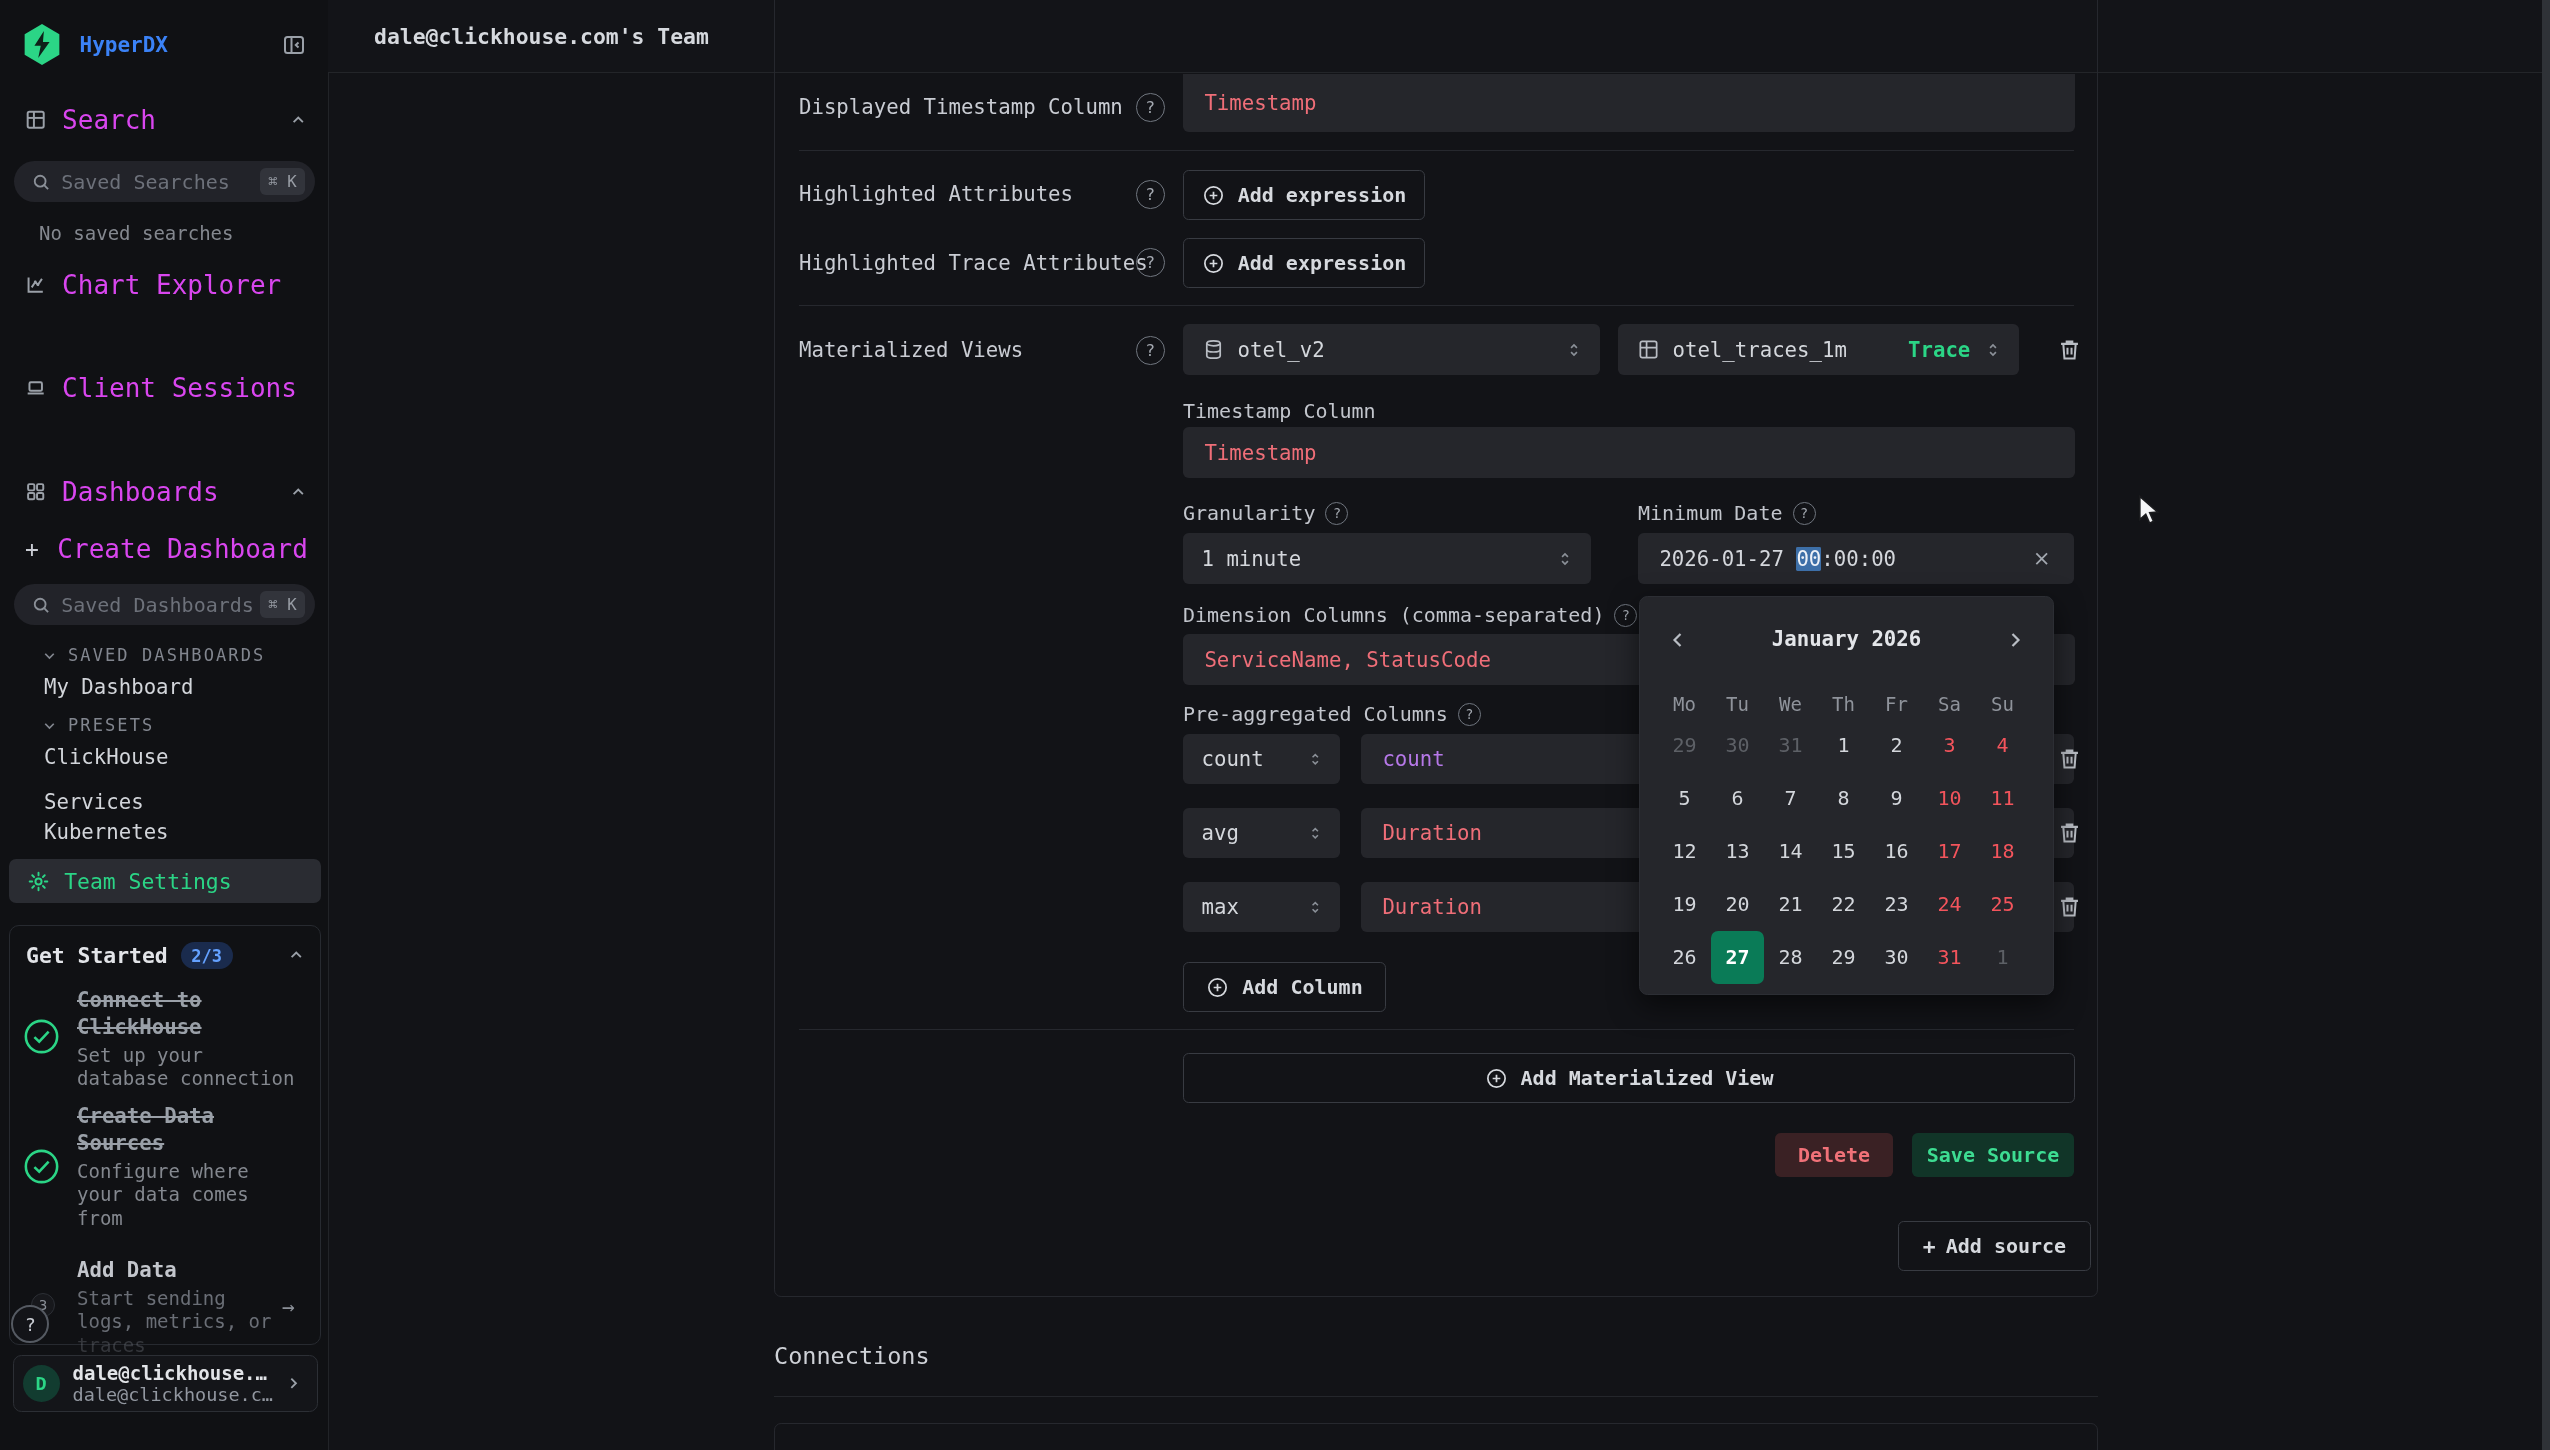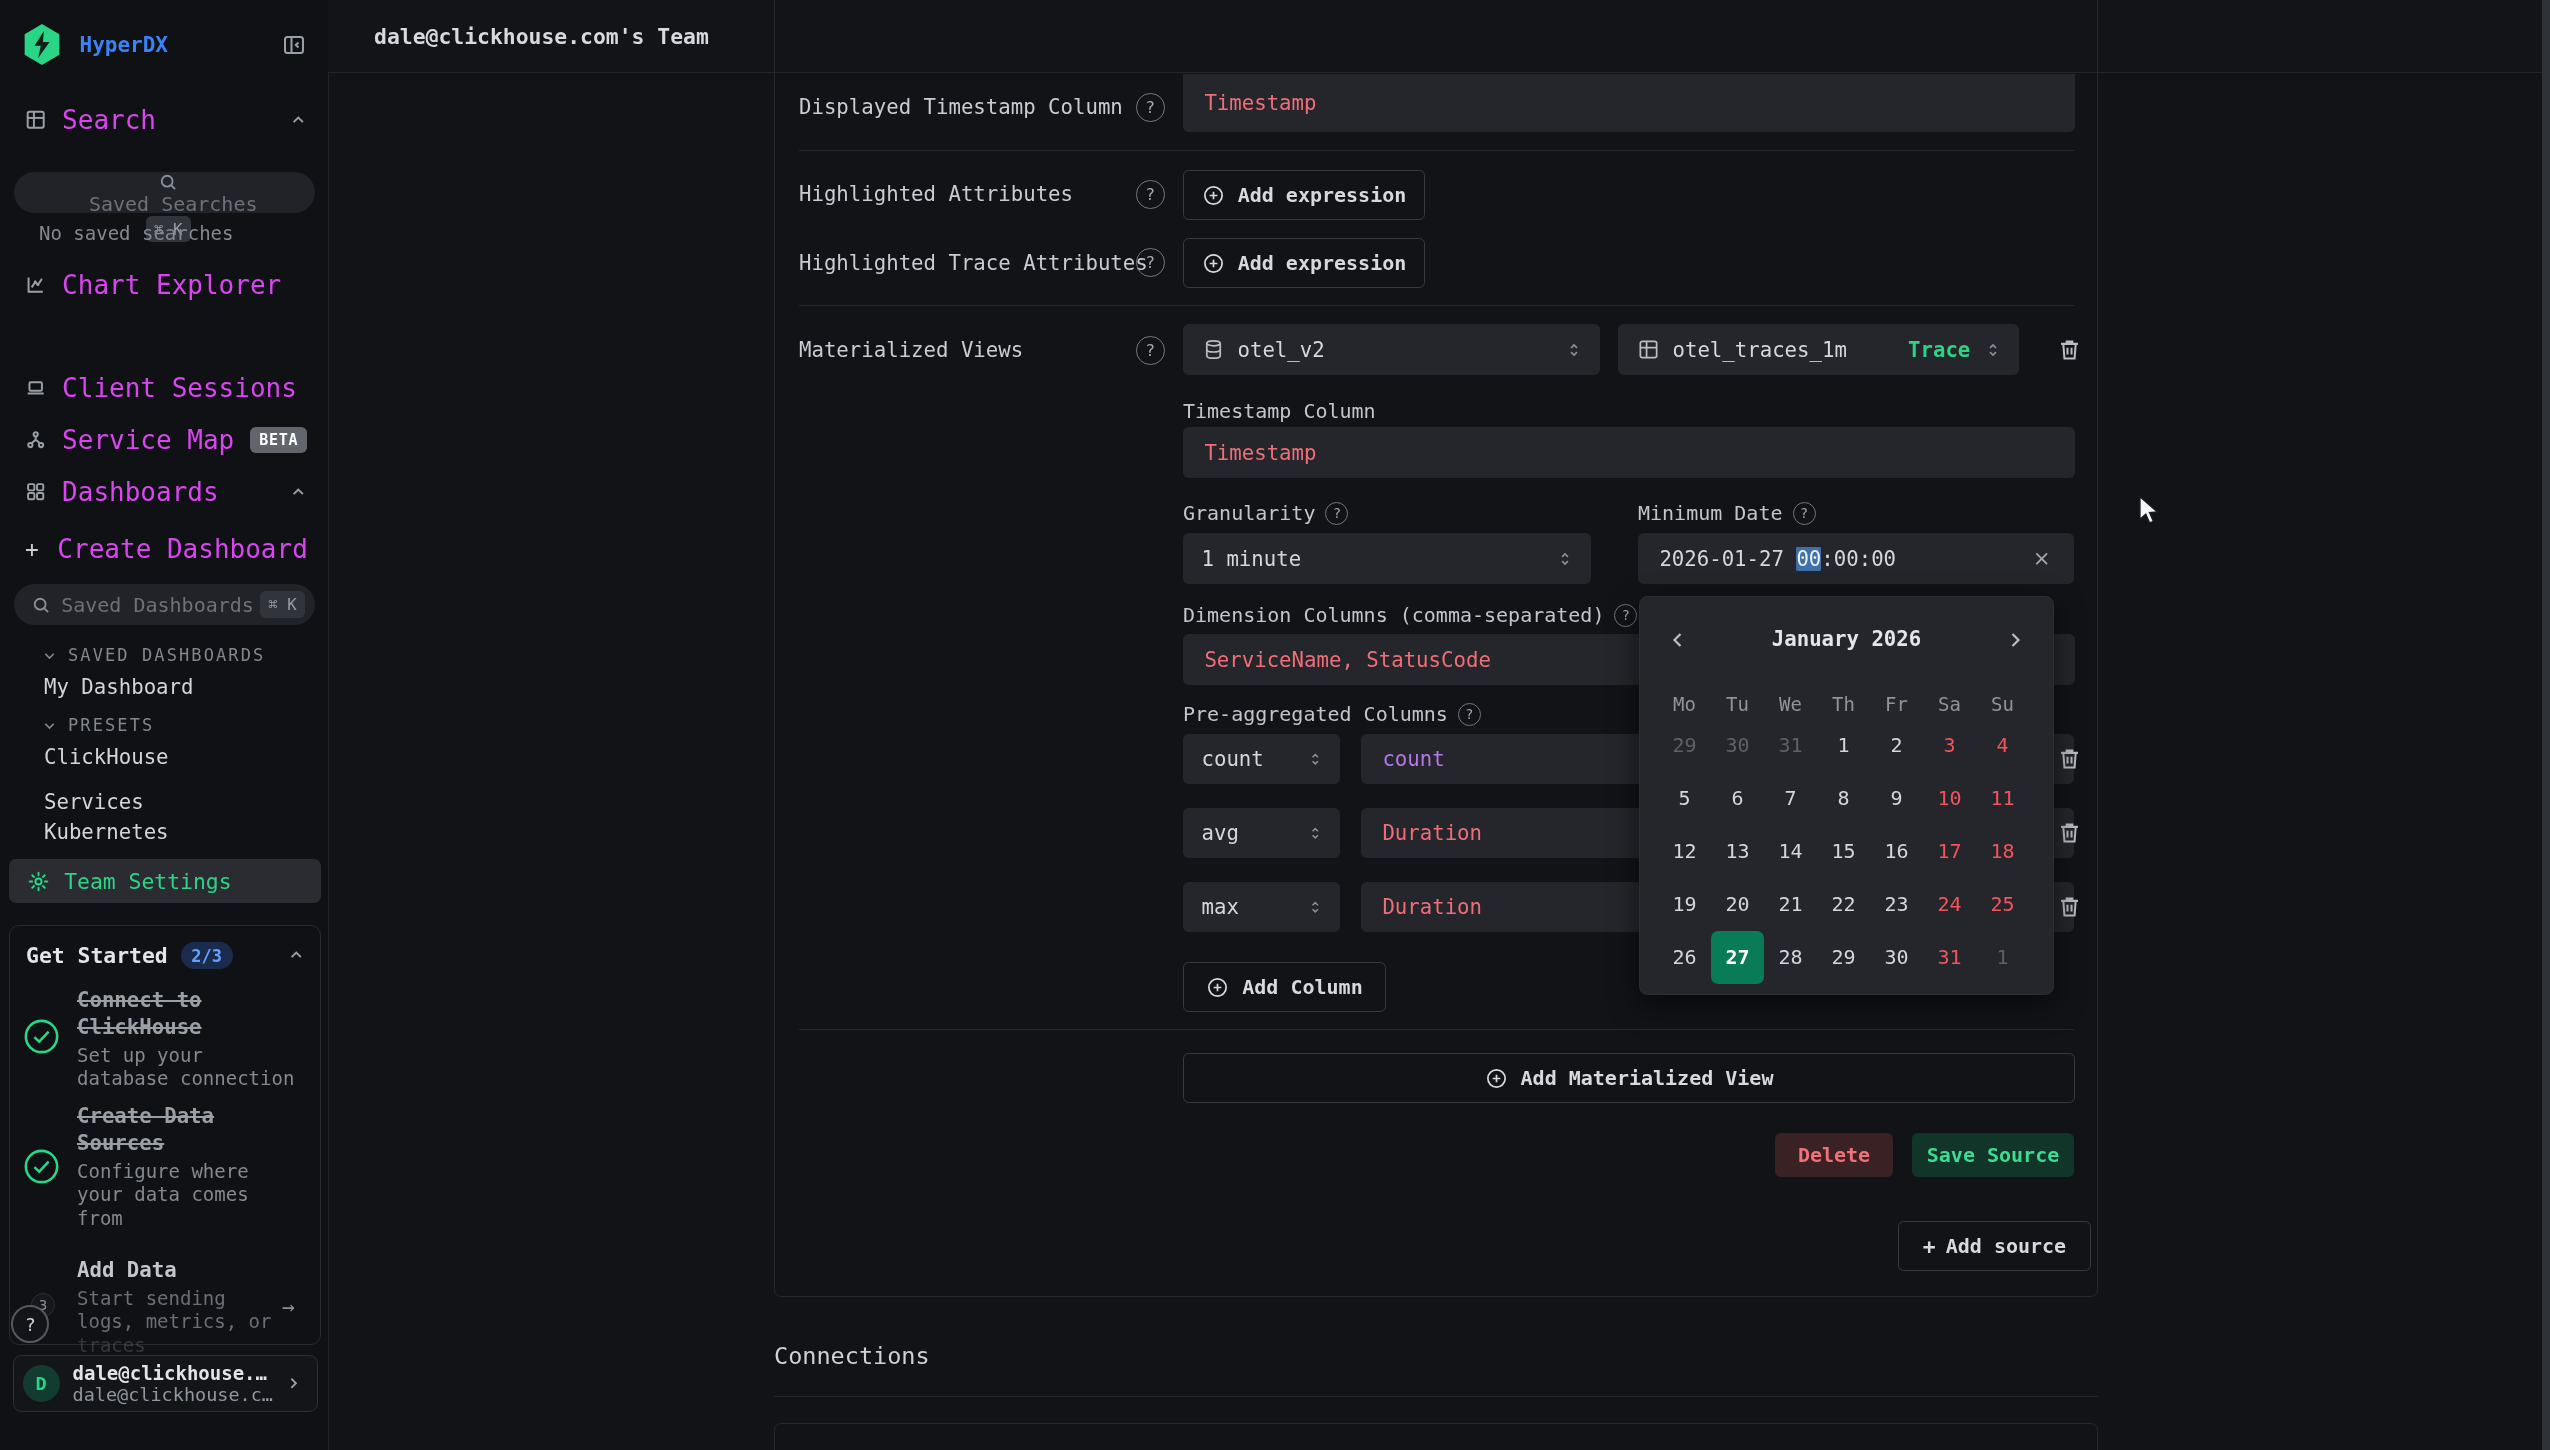--- a/index.html
+++ b/index.html
@@ -88,21 +88,21 @@
         </svg>
       </span>
     <span class="lbl">Search</span>
     <span style="margin-left:auto;">
         <svg width="18.5" height="18.5" viewBox="0 0 24 24" fill="none" stroke="#9aa0a8" stroke-width="2.4">
           <path d="M6 14.5 L12 8.5 L18 14.5"></path>
         </svg>
       </span>
   </div>
 
-  <div class="abs pill" style="top:172px;flex-direction:column;">
+  <div class="abs pill" style="top:161px;">
     <span>
         <svg width="20" height="20" viewBox="0 0 24 24" fill="none" stroke="#8b9098" stroke-width="2.2">
           <circle cx="11" cy="11" r="6.5"></circle>
           <line x1="15.8" y1="15.8" x2="20.5" y2="20.5"></line>
         </svg>
       </span>
     <span class="ph">Saved Searches</span>
     <span class="kbd">⌘ K</span>
   </div>
 
@@ -124,32 +124,20 @@
   <div class="abs navrow" style="top:365px;">
     <span>
         <svg width="21.4" height="21.4" viewBox="0 0 24 24" fill="none" stroke="#9aa0a8" stroke-width="2.2">
           <rect x="5" y="6" width="14" height="9.5" rx="1.5"></rect>
           <line x1="3" y1="18.5" x2="21" y2="18.5"></line>
         </svg>
       </span>
     <span class="lbl">Client Sessions</span>
   </div>
 
-  <div class="abs navrow" style="top:417px;">
-    <span>
-        <svg width="21.4" height="21.4" viewBox="0 0 24 24" fill="none" stroke="#9aa0a8" stroke-width="2.2">
-          <circle cx="12" cy="6" r="2.4"></circle>
-          <circle cx="6" cy="18" r="2.4"></circle>
-          <circle cx="18" cy="18" r="2.4"></circle>
-          <path d="M12 8.5 V12 M12 12 L7.3 16 M12 12 L16.7 16"></path>
-        </svg>
-      </span>
-    <span class="lbl">Service Map</span>
-    <span class="badge-beta">BETA</span>
-  </div>
 
   <div class="abs navrow" style="top:469px;">
     <span>
         <svg width="21.4" height="21.4" viewBox="0 0 24 24" fill="none" stroke="#9aa0a8" stroke-width="2.2">
           <rect x="3.5" y="3.5" width="7" height="7" rx="1.5"></rect>
           <rect x="13.5" y="3.5" width="7" height="7" rx="1.5"></rect>
           <rect x="3.5" y="13.5" width="7" height="7" rx="1.5"></rect>
           <rect x="13.5" y="13.5" width="7" height="7" rx="1.5"></rect>
         </svg>
       </span>

